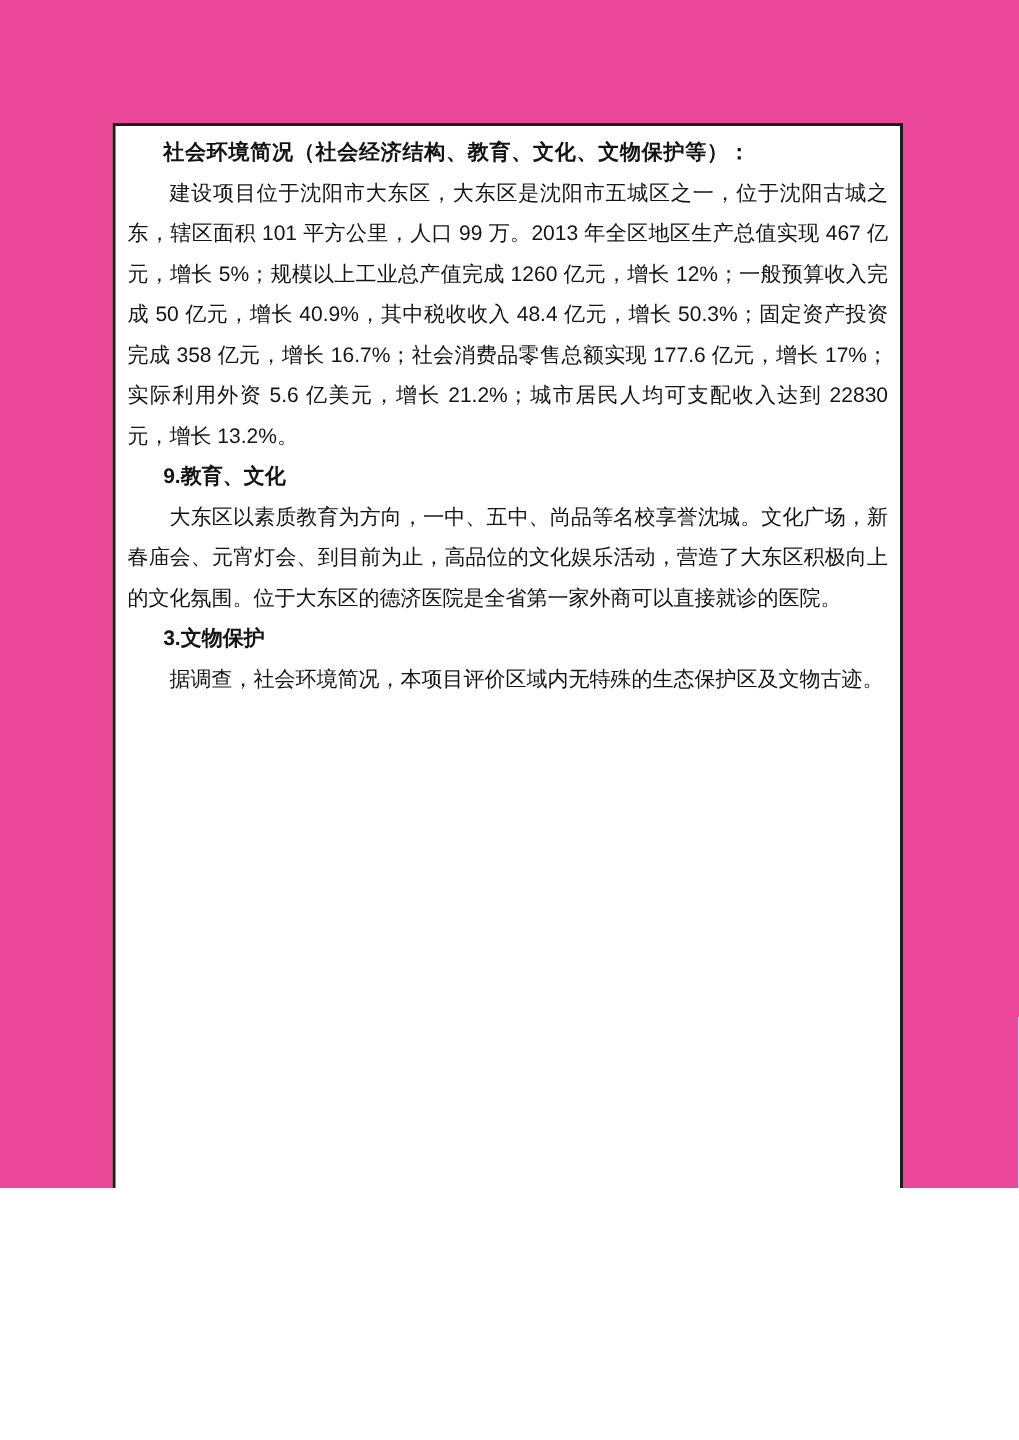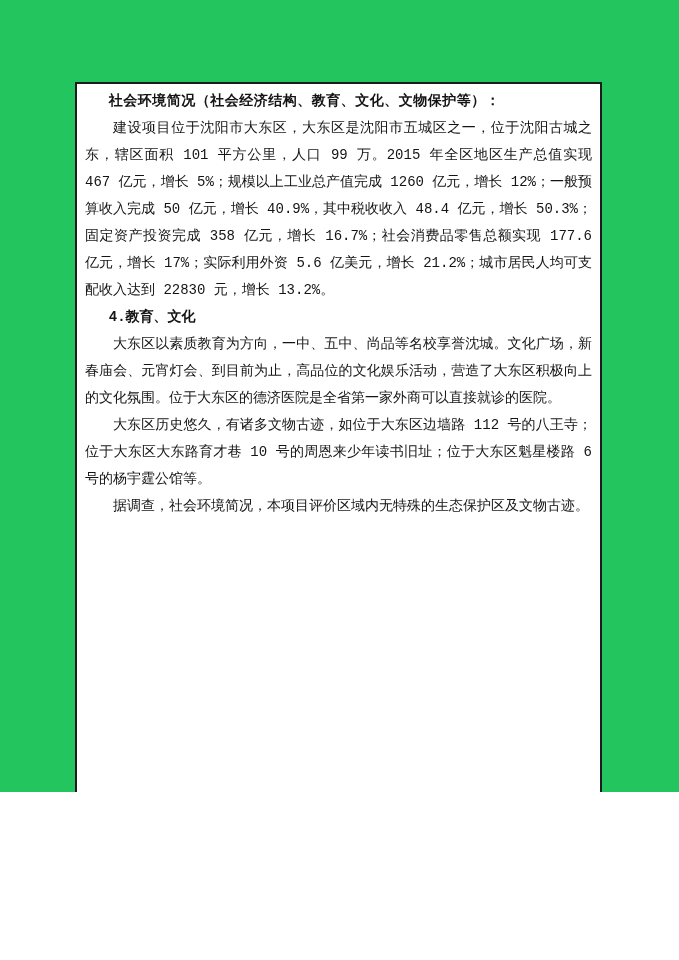--- a/index.html
+++ b/index.html
@@ -4,22 +4,22 @@
 <style>
   html, body {
     margin: 0;
     padding: 0;
     background: #ffffff;
   }
   .page {
     position: relative;
     width: 679px;
     height: 792px;
-    background: #22c55e;
-    font-family: Liberation Mono, monospace;
+    background: #ec4899;
+    font-family: Liberation Sans, sans-serif;
     color: #141414;
     overflow: hidden;
   }
   .content-box {
     position: absolute;
     left: 75px;
     top: 82px;
     width: 527px;
     height: 775px;
     border: 2px solid #1c1c1c;
@@ -55,23 +55,23 @@
     color: #222222;
   }
 </style>
 </head>
 <body>
 
 <div class="page">
   <div class="content-box">
     <p class="box-title">社会环境简况（社会经济结构、教育、文化、文物保护等）：</p>
 
-    <p class="para">建设项目位于沈阳市大东区，大东区是沈阳市五城区之一，位于沈阳古城之东，辖区面积 101 平方公里，人口 99 万。2015 年全区地区生产总值实现 467 亿元，增长 5%；规模以上工业总产值完成 1260 亿元，增长 12%；一般预算收入完成 50 亿元，增长 40.9%，其中税收收入 48.4 亿元，增长 50.3%；固定资产投资完成 358 亿元，增长 16.7%；社会消费品零售总额实现 177.6 亿元，增长 17%；实际利用外资 5.6 亿美元，增长 21.2%；城市居民人均可支配收入达到 22830 元，增长 13.2%。</p>
+    <p class="para">建设项目位于沈阳市大东区，大东区是沈阳市五城区之一，位于沈阳古城之东，辖区面积 101 平方公里，人口 99 万。2013 年全区地区生产总值实现 467 亿元，增长 5%；规模以上工业总产值完成 1260 亿元，增长 12%；一般预算收入完成 50 亿元，增长 40.9%，其中税收收入 48.4 亿元，增长 50.3%；固定资产投资完成 358 亿元，增长 16.7%；社会消费品零售总额实现 177.6 亿元，增长 17%；实际利用外资 5.6 亿美元，增长 21.2%；城市居民人均可支配收入达到 22830 元，增长 13.2%。</p>
 
-    <p class="heading">4.教育、文化</p>
+    <p class="heading">9.教育、文化</p>
     <p class="para">大东区以素质教育为方向，一中、五中、尚品等名校享誉沈城。文化广场，新春庙会、元宵灯会、到目前为止，高品位的文化娱乐活动，营造了大东区积极向上的文化氛围。位于大东区的德济医院是全省第一家外商可以直接就诊的医院。</p>
 
-    <p class="para">大东区历史悠久，有诸多文物古迹，如位于大东区边墙路 112 号的八王寺；位于大东区大东路育才巷 10 号的周恩来少年读书旧址；位于大东区魁星楼路 6 号的杨宇霆公馆等。</p>
+    <p class="heading">3.文物保护</p>
     <p class="para">据调查，社会环境简况，本项目评价区域内无特殊的生态保护区及文物古迹。</p>
   </div>
 
   <div class="page-number">10</div>
 </div>
 
 </body></html>

